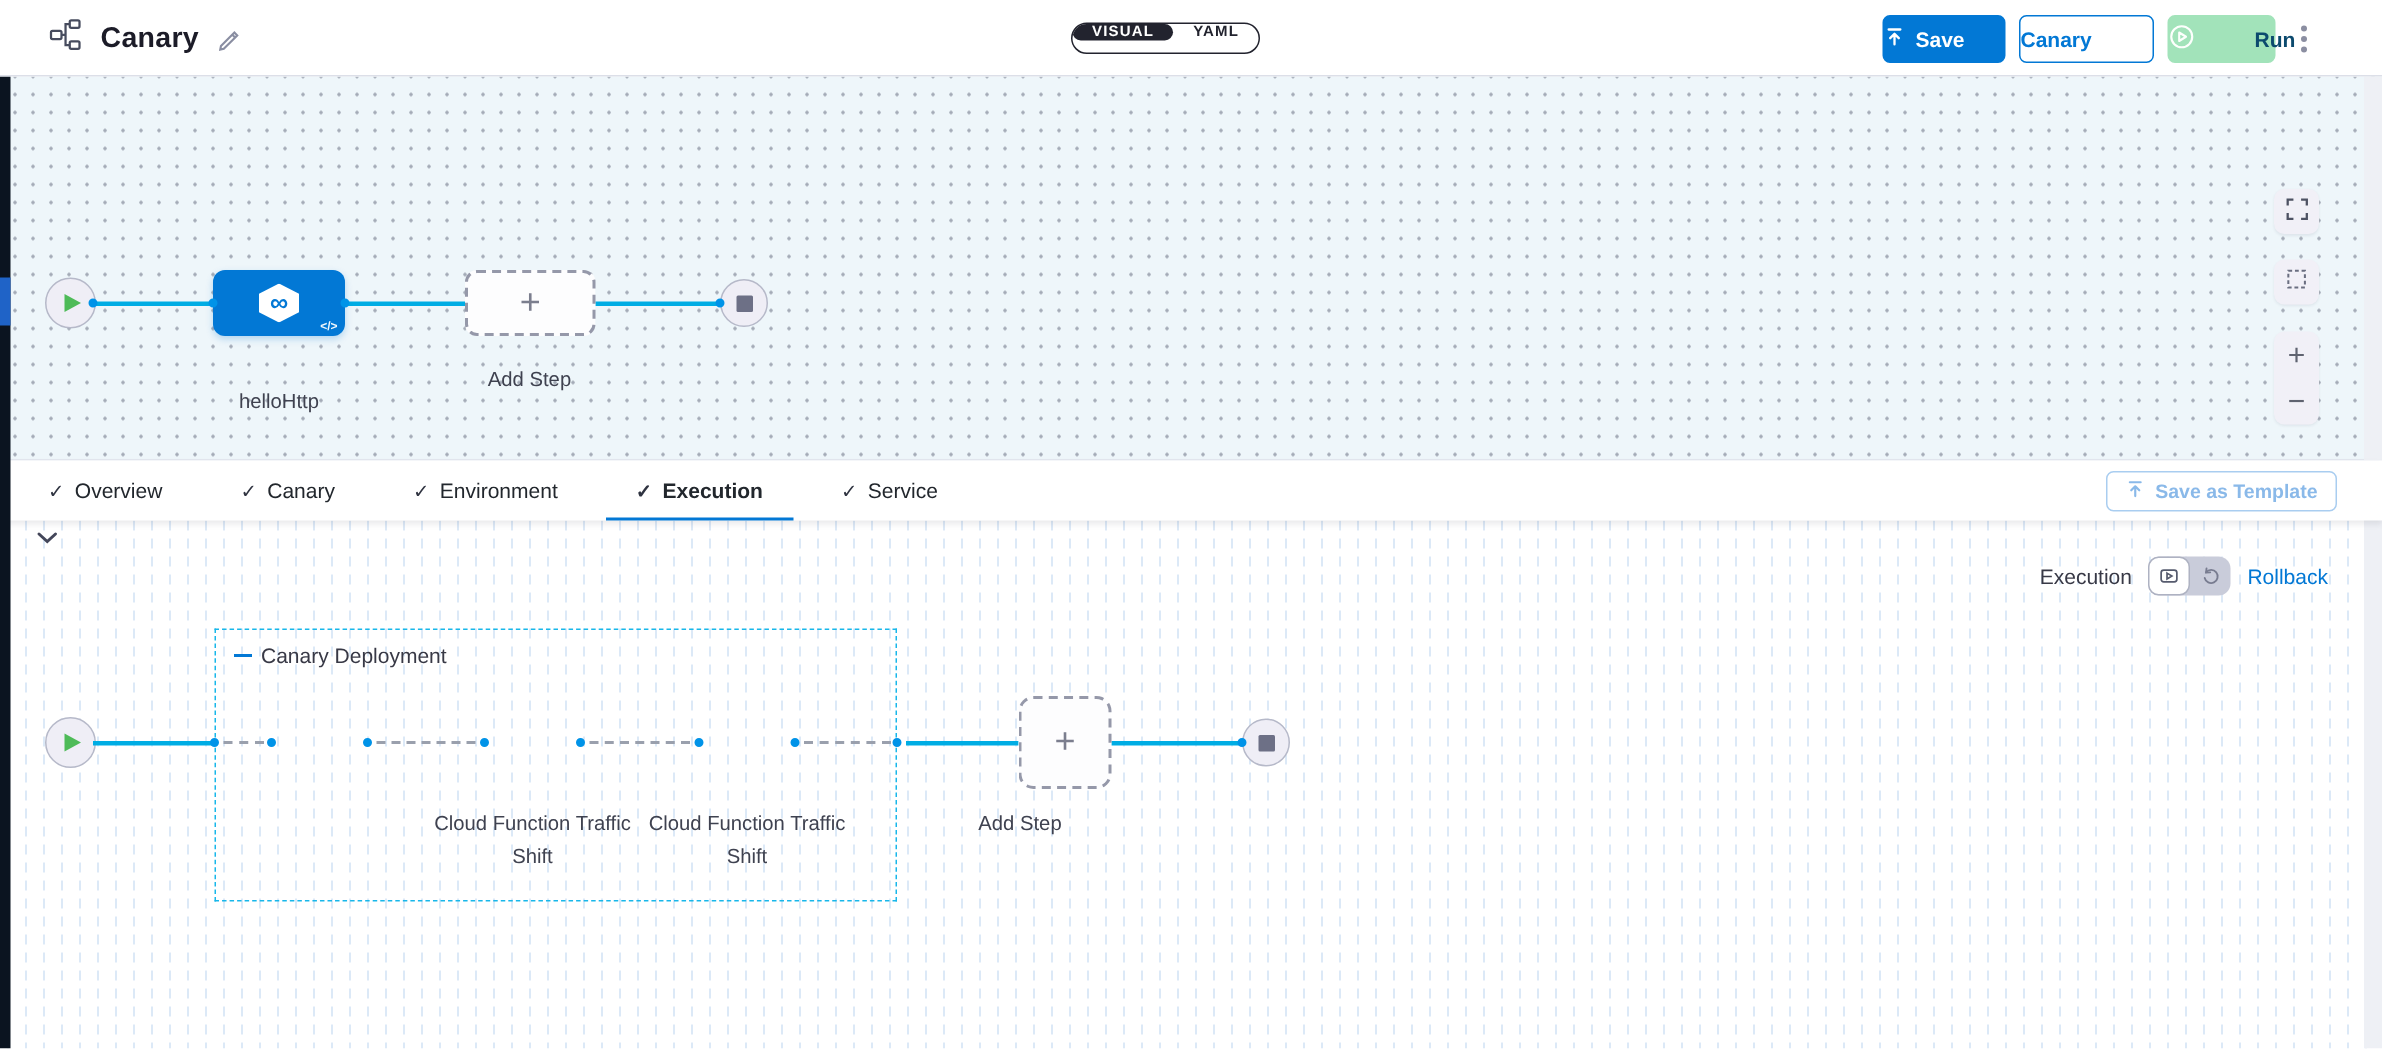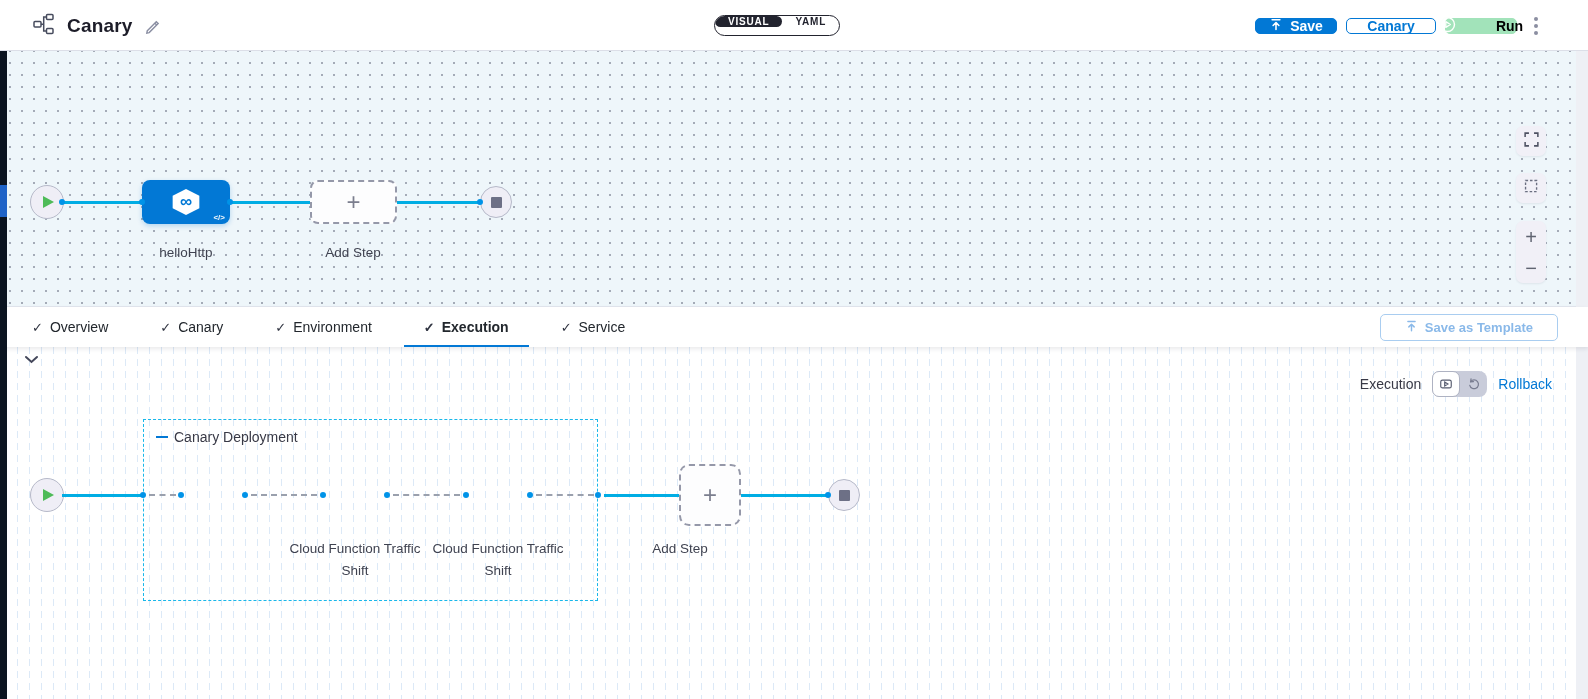--- a/index.html
+++ b/index.html
@@ -17,25 +17,25 @@
   .mode-toggle { position:absolute; left:714px; top:15px; height:21px; display:flex; align-items:flex-start;
     border:1.5px solid #22232e; border-radius:11px; background:#fff; overflow:hidden; }
   .mode-seg { display:flex; align-items:center; padding:0 13px; font-size:10px; font-weight:bold;
     letter-spacing:.8px; color:#22232e; cursor:pointer; }
   .mode-seg.active { background:#22232e; color:#fff; border-radius:10px; }
 
   .hdr-right { position:absolute; right:44px; top:10px; height:32px; display:flex; align-items:center; gap:9px; }
   .unsaved { height:30px; display:flex; align-items:center; gap:9px; padding:0 17px; background:#f4f4fa;
     border-radius:4px; color:#ff6f2d; font-size:13.5px; font-weight:bold; margin-right:6px; }
   .unsaved-dot { width:10px; height:10px; border-radius:50%; background:#ff6f2d; }
-  .btn { height:16px; display:flex; align-items:center; justify-content:center; gap:7px; border-radius:5px;
+  .btn { height:32px; display:flex; align-items:center; gap:7px; border-radius:5px;
     font-size:14px; font-weight:bold; cursor:pointer; border:1px solid transparent; }
   .btn-save { width:82px; background:#0278d5; color:#fff; border-color:#0278d5; }
   .btn-discard { width:90px; background:#fff; color:#0278d5; border-color:#0278d5; }
-  .btn-run { width:72px; background:#a2e3ba; color:#000000; border-color:#a2e3ba; cursor:default;gap:40px; }
+  .btn-run { width:72px; background:#a2e3ba; color:#0c4a6e; border-color:#a2e3ba; cursor:default;gap:40px; }
   .kebab { display:flex; flex-direction:column; gap:3px; padding:4px 6px; margin-left:2px; cursor:pointer; }
   .kebab i { width:4px; height:4px; border-radius:50%; background:#8b8ea1; }
 
   
   .left-rail { position:absolute; left:0; top:0; bottom:0; width:7px; background:#0b1420; z-index:55; }
   .left-rail .accent { position:absolute; left:0; top:185px; width:7px; height:32px; background:#1f63c7; }
   .right-gutter { position:absolute; right:0; top:51px; bottom:0; width:12px; background:#eef0f5; z-index:10; }
 
   
   .stage-canvas { position:absolute; left:0; top:51px; width:1588px; height:256px;
@@ -85,21 +85,21 @@
   .tabbar { position:absolute; left:0; top:307px; width:1588px; height:40px; background:#fff; z-index:40;
     display:flex; align-items:center; gap:52px; padding-left:32px;
     box-shadow:0 2px 4px rgba(40,41,61,.10); }
   .tab { position:relative; height:100%; display:flex; align-items:center; gap:7px; font-size:14px;
     color:#22272d; cursor:pointer; white-space:nowrap; }
   .tab .tab-check { font-size:13px; color:#2f3340; }
   .tab.active { font-weight:bold; }
   .tab.active::after { content:""; position:absolute; left:-20px; right:-20px; bottom:0; height:2.5px;
     background:#0278d5; }
   .save-template { position:absolute; right:30px; top:7px; height:27px; display:flex; align-items:center; gap:7px;
-    padding:0 24px; background:#fff; border:1px solid #a9cdf0; border-radius:5px; color:#8ab9e9;
+    padding:0 12px; background:#fff; border:1px solid #a9cdf0; border-radius:5px; color:#8ab9e9;
     font-size:13px; font-weight:bold; cursor:default; }
 
   
   .exec-chevron { position:absolute; left:24px; top:3px; cursor:pointer; z-index:7; }
   .exec-mode-row { position:absolute; right:36px; top:24px; display:flex; align-items:center; gap:11px; z-index:7; }
   .exec-mode-label { font-size:14px; color:#383946; }
   .mode-switch { width:55px; height:26px; background:#c9ccda; border-radius:8px; display:flex; align-items:center; }
   .mode-switch .seg { width:28px; height:26px; display:flex; align-items:center; justify-content:center; cursor:pointer; }
   .mode-switch .seg.sel { background:#fff; border:1px solid #aeb2c2; border-radius:7px; }
   .rollback-link { font-size:14px; color:#0278d5; cursor:pointer; }
@@ -178,21 +178,21 @@
     <div class="line" style="left:62px; top:150px; width:80px;"></div>
 
     <div class="stage-node">
       <span class="hexagon">
           <span>∞</span>
         </span>
       <span class="code-tag">&lt;/&gt;</span>
     </div>
     <span class="edge-dot" style="left:142px; top:151px;"></span>
     <span class="edge-dot" style="left:230px; top:151px;"></span>
-    <div class="node-label" style="left:106px; top:191px;">helloHttp</div>
+    <div class="node-label" style="left:106px; top:206px;">helloHttp</div>
 
     <div class="line" style="left:230px; top:150px; width:80px;"></div>
 
     <div class="add-box" style="left:310px; top:129px; width:87px; height:44px; border-radius:8px;">
       <span class="plus">+</span>
     </div>
     <div class="node-label" style="left:273px; top:191px;">Add Step</div>
 
     <div class="line" style="left:397px; top:150px; width:83px;"></div>
     <span class="edge-dot" style="left:480px; top:151px;"></span>

